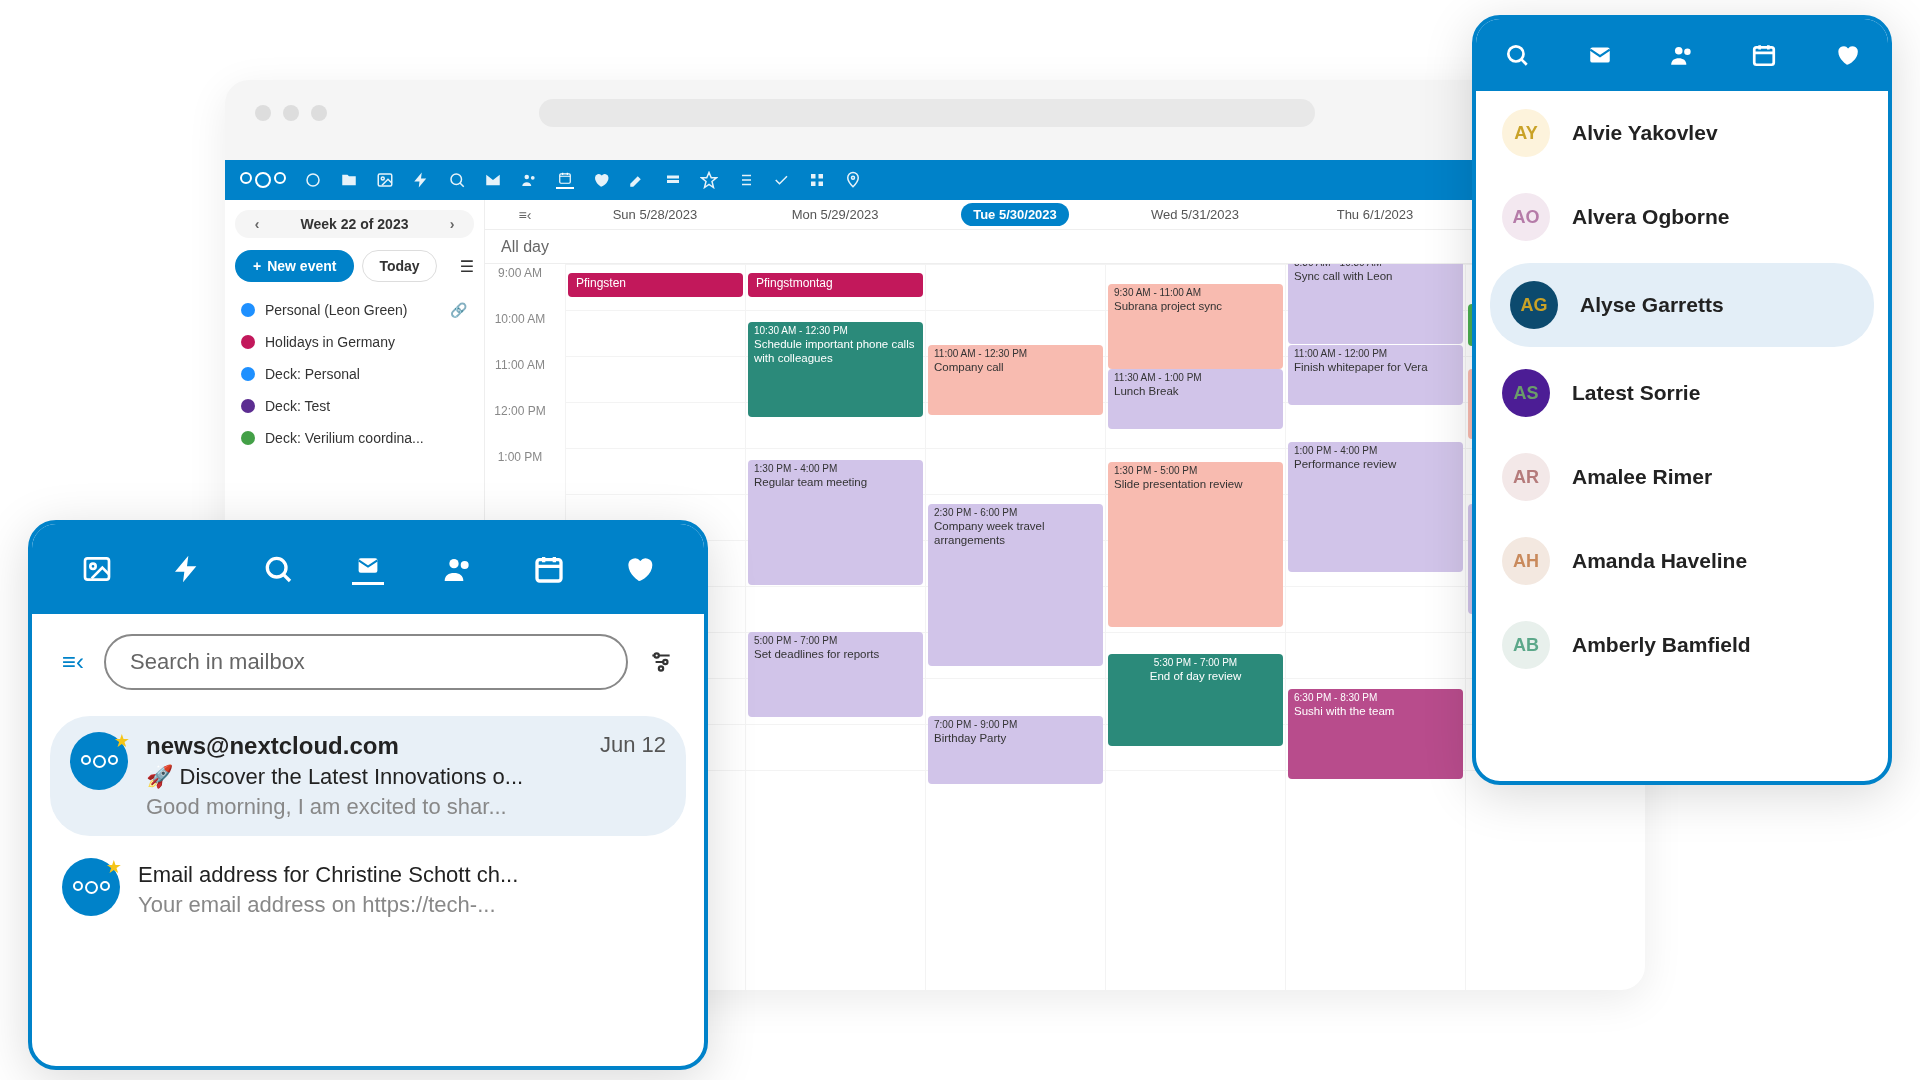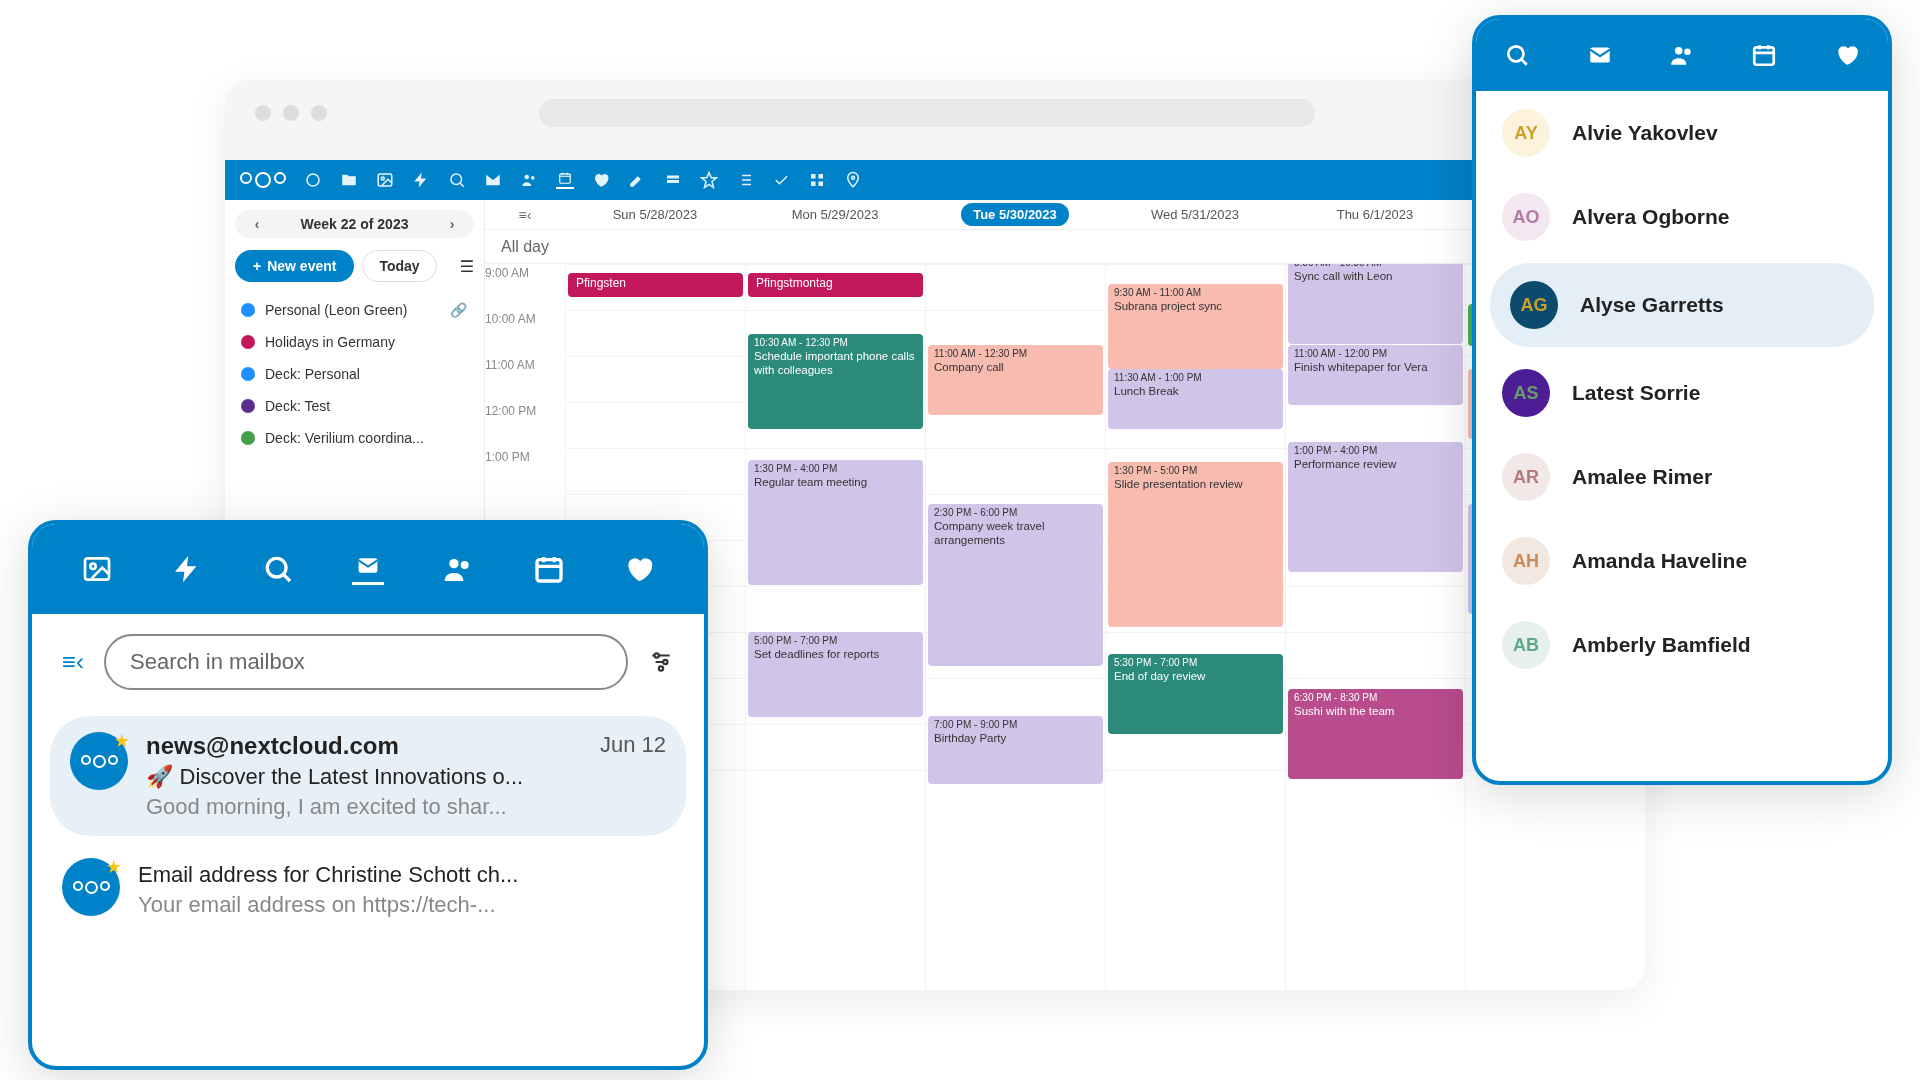--- a/index.html
+++ b/index.html
@@ -40,21 +40,21 @@
 .day-h { flex: 1; text-align: center; line-height: 30px; }
 .day-h.today span { background: #0082c9; color: #fff; padding: 4px 12px; border-radius: 14px; font-weight: 600; }
 .allday-row { display: flex; height: 34px; border-bottom: 1px solid #eee; }
 .allday-label { width: 80px; font-size: 16px; color: #666; display: flex; align-items: center; justify-content: center; }
 .allday-cells { flex: 1; display: flex; position: relative; margin-top: 40px; }
 .allday-cell { flex: 1; border-left: 1px solid #f3f3f3; position: relative; }
 .allday-event { position: absolute; top: 3px; left: 2px; right: 2px; height: 24px; border-radius: 4px; font-size: 12px; color: #fff; padding: 3px 8px; }
 
 .grid-wrap { display: flex; height: calc(100% - 64px); overflow: hidden; }
 .time-col { width: 80px; }
-.time-slot { height: 46px; font-size: 12px; color: #888; text-align: left; padding-right: 10px; padding-top:2px; }
+.time-slot { height: 46px; font-size: 12px; color: #888; text-align: center; padding-right: 10px; padding-top:2px; }
 .day-cols { flex: 1; display: flex; position: relative; }
 .day-col { flex: 1; border-left: 1px solid #f3f3f3; position: relative; }
 .hour-line { position: absolute; left: 0; right: 0; height: 46px; border-top: 1px solid #f3f3f3; }
 .event { position: absolute; left: 2px; right: 2px; border-radius: 4px; padding: 3px 6px; font-size: 11px; overflow: hidden; }
 .event .time { font-size: 10px; display: block; margin-bottom: 1px; }
 .event .title { font-size: 11.5px; line-height: 1.25; }
 
 
 .mail-card { position: absolute; left: 28px; top: 520px; width: 680px; height: 550px; background: #fff; border-radius: 28px; box-shadow: 0 10px 50px rgba(0,0,0,0.15); overflow: hidden; border: 4px solid #0082c9; }
 .mail-header { height: 90px; background: #0082c9; display: flex; align-items: center; justify-content: space-around; padding: 0 20px; }
@@ -269,21 +269,21 @@
               <div class="hour-line" style="top: 92px;"></div>
               <div class="hour-line" style="top: 138px;"></div>
               <div class="hour-line" style="top: 184px;"></div>
               <div class="hour-line" style="top: 230px;"></div>
               <div class="hour-line" style="top: 276px;"></div>
               <div class="hour-line" style="top: 322px;"></div>
               <div class="hour-line" style="top: 368px;"></div>
               <div class="hour-line" style="top: 414px;"></div>
               <div class="hour-line" style="top: 460px;"></div>
               <div class="hour-line" style="top: 506px;"></div>
-              <div class="event" style="top: 70px; height: 95px; background: rgb(43, 138, 122); color: rgb(255, 255, 255);"><span class="time">10:30 AM - 12:30 PM</span><span class="title">Schedule important phone calls with colleagues</span></div>
+              <div class="event" style="top: 58px; height: 95px; background: rgb(43, 138, 122); color: rgb(255, 255, 255);"><span class="time">10:30 AM - 12:30 PM</span><span class="title">Schedule important phone calls with colleagues</span></div>
               <div class="event" style="top: 196px; height: 125px; background: rgb(209, 196, 233); color: rgb(51, 51, 51);"><span class="time">1:30 PM - 4:00 PM</span><span class="title">Regular team meeting</span></div>
               <div class="event" style="top: 368px; height: 85px; background: rgb(209, 196, 233); color: rgb(51, 51, 51);"><span class="time">5:00 PM - 7:00 PM</span><span class="title">Set deadlines for reports</span></div>
             </div>
             <div class="day-col">
               <div class="hour-line" style="top: 0px;"></div>
               <div class="hour-line" style="top: 46px;"></div>
               <div class="hour-line" style="top: 92px;"></div>
               <div class="hour-line" style="top: 138px;"></div>
               <div class="hour-line" style="top: 184px;"></div>
               <div class="hour-line" style="top: 230px;"></div>
@@ -306,21 +306,21 @@
               <div class="hour-line" style="top: 230px;"></div>
               <div class="hour-line" style="top: 276px;"></div>
               <div class="hour-line" style="top: 322px;"></div>
               <div class="hour-line" style="top: 368px;"></div>
               <div class="hour-line" style="top: 414px;"></div>
               <div class="hour-line" style="top: 460px;"></div>
               <div class="hour-line" style="top: 506px;"></div>
               <div class="event" style="top: 20px; height: 85px; background: rgb(248, 187, 176); color: rgb(51, 51, 51);"><span class="time">9:30 AM - 11:00 AM</span><span class="title">Subrana project sync</span></div>
               <div class="event" style="top: 105px; height: 60px; background: rgb(209, 196, 233); color: rgb(51, 51, 51);"><span class="time">11:30 AM - 1:00 PM</span><span class="title">Lunch Break</span></div>
               <div class="event" style="top: 198px; height: 165px; background: rgb(248, 187, 176); color: rgb(51, 51, 51);"><span class="time">1:30 PM - 5:00 PM</span><span class="title">Slide presentation review</span></div>
-              <div class="event" style="top: 390px; height: 80px; background: rgb(43, 138, 122); color: rgb(255, 255, 255);"><span class="time">5:30 PM - 7:00 PM</span><span class="title">End of day review</span></div>
+              <div class="event" style="top: 390px; height: 92px; background: rgb(43, 138, 122); color: rgb(255, 255, 255); text-align: center;"><span class="time">5:30 PM - 7:00 PM</span><span class="title">End of day review</span></div>
             </div>
             <div class="day-col">
               <div class="hour-line" style="top: 0px;"></div>
               <div class="hour-line" style="top: 46px;"></div>
               <div class="hour-line" style="top: 92px;"></div>
               <div class="hour-line" style="top: 138px;"></div>
               <div class="hour-line" style="top: 184px;"></div>
               <div class="hour-line" style="top: 230px;"></div>
               <div class="hour-line" style="top: 276px;"></div>
               <div class="hour-line" style="top: 322px;"></div>

